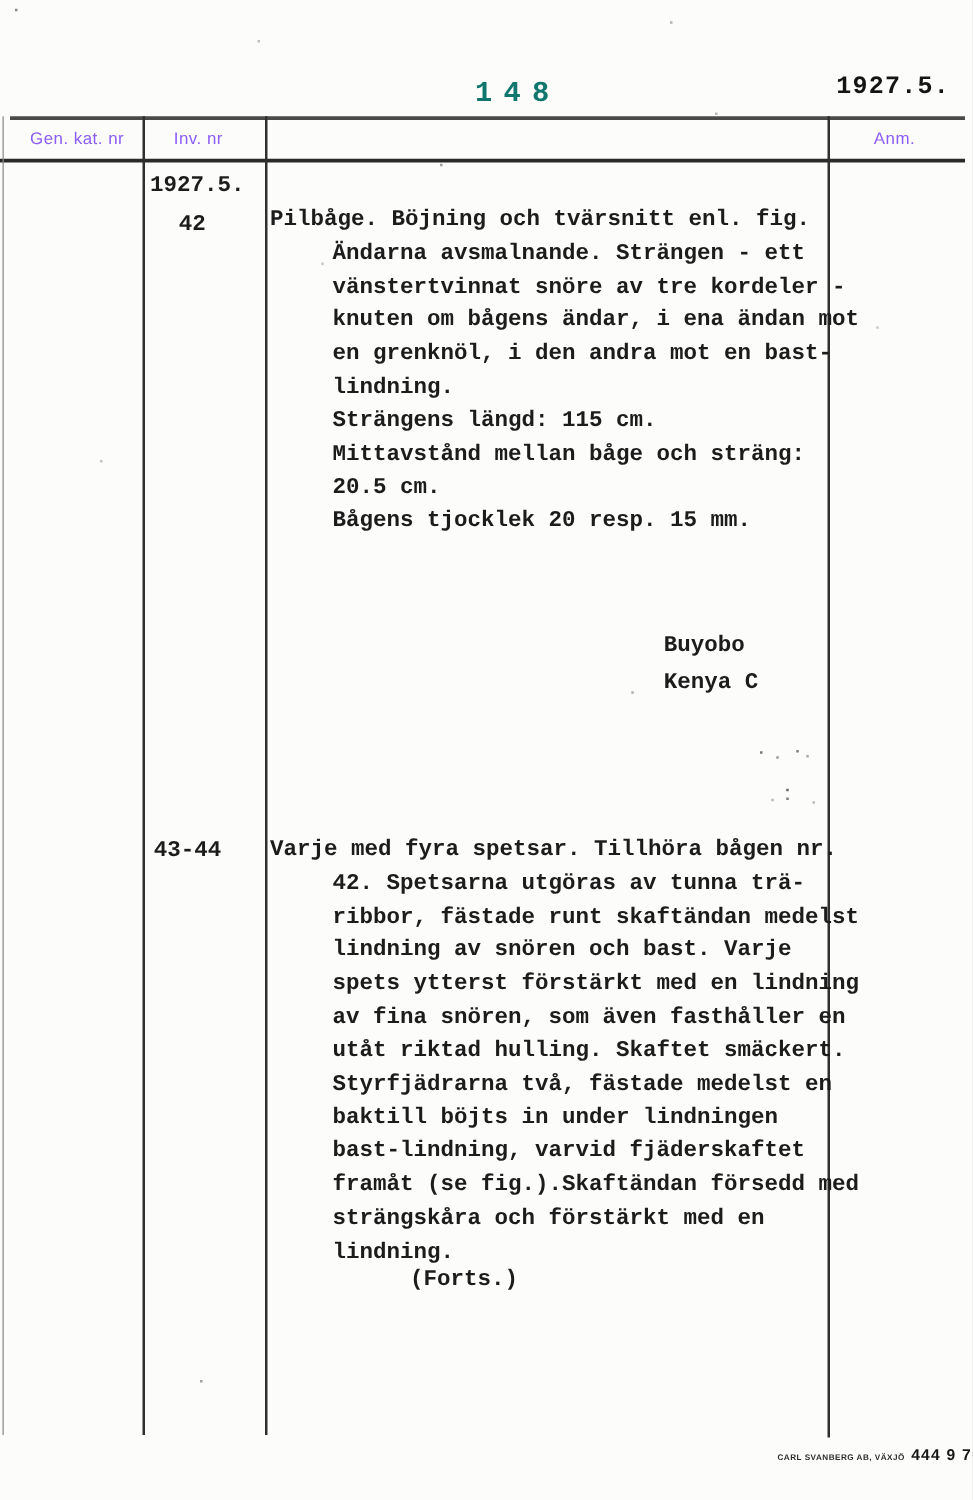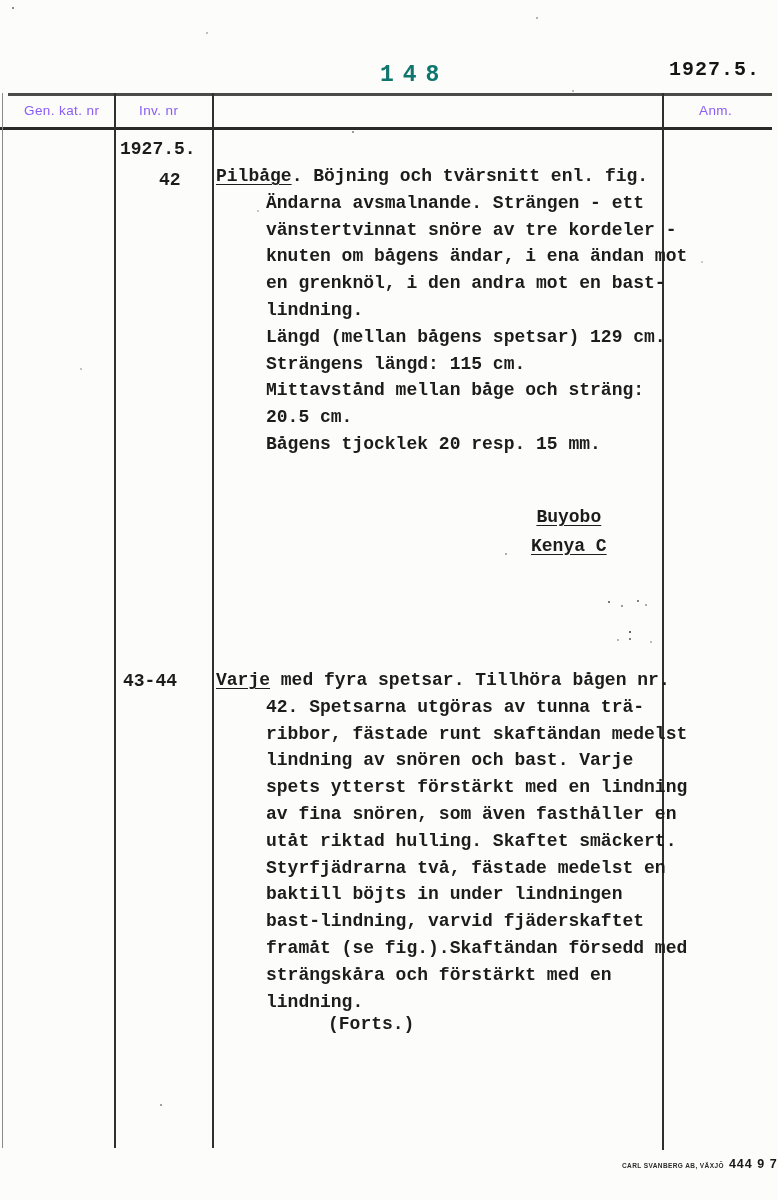--- a/index.html
+++ b/index.html
@@ -29,21 +29,21 @@
     font-family:"Liberation Sans",sans-serif;
     font-size:13.5px;
     color:#8b5cf6;
     letter-spacing:0.4px;
     white-space:nowrap;
   }
   
   .entry{position:absolute;line-height:26.8px;}
   .entry .tline{white-space:nowrap;}
   .entry .cont{margin-left:50px;}
-  .u{text-decoration:underline;text-underline-offset:3px;text-align:center;}
+  .u{text-underline-offset:3px;}
   .pagenum{
     position:absolute;
     font-family:"Liberation Mono","DejaVu Sans Mono",monospace;
     font-weight:700;
     font-size:23px;
     letter-spacing:9px;
     color:#0f766e;
   }
   .cornerref{
     position:absolute;
@@ -110,31 +110,30 @@
   <div class="vline" style="left:2px;top:93px;width:1px;height:1055px;background:#8a8a88;"></div>
   <div class="vline" style="left:114px;top:93px;width:1.5px;height:1055px;"></div>
   <div class="vline" style="left:212px;top:93px;width:1.5px;height:1055px;"></div>
   <div class="vline" style="left:662px;top:93px;width:1.5px;height:1057px;"></div>
 
   <div class="colhead" style="left:24px;top:103px;">Gen. kat. nr</div>
   <div class="colhead" style="left:139px;top:103px;">Inv. nr</div>
   <div class="colhead" style="left:699px;top:103px;">Anm.</div>
 
   <div class="mono abs" style="left:120px;top:139px;">1927.5.</div>
-  <div class="mono abs" style="left:143px;top:170px;margin-left:16px;">42</div>
+  <div class="mono abs" style="left:143px;top:170px;">42</div>
   <div class="mono abs" style="left:123px;top:671px;">43-44</div>
 
   <div class="entry mono" style="left:216px;top:163px;">
     <div class="tline"><span class="u">Pilbåge</span><span>. Böjning och tvärsnitt enl. fig.</span></div>
     <div class="tline cont">Ändarna avsmalnande. Strängen - ett</div>
     <div class="tline cont">vänstertvinnat snöre av tre kordeler -</div>
     <div class="tline cont">knuten om bågens ändar, i ena ändan mot</div>
     <div class="tline cont">en grenknöl, i den andra mot en bast-</div>
     <div class="tline cont">lindning.</div>
-    <div class="tline cont">Längd (mellan bågens spetsar) 129 cm.</div>
     <div class="tline cont">Strängens längd: 115 cm.</div>
     <div class="tline cont">Mittavstånd mellan båge och sträng:</div>
     <div class="tline cont">20.5 cm.</div>
     <div class="tline cont">Bågens tjocklek 20 resp. 15 mm.</div>
   </div>
 
   <div class="entry mono origin" style="left:531px;top:503px;">
     <div class="u">Buyobo</div>
     <div class="u">Kenya C</div>
   </div>

